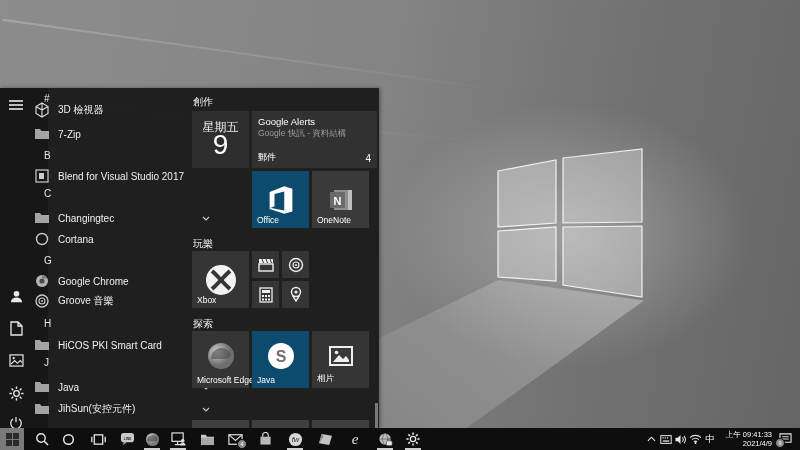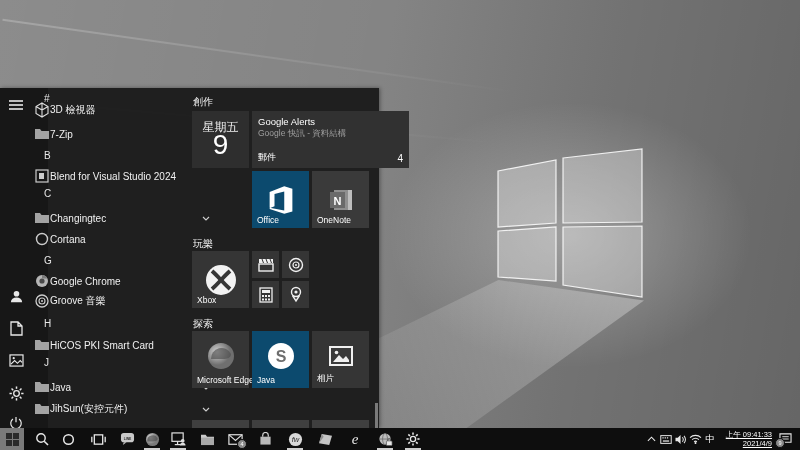--- a/index.html
+++ b/index.html
@@ -14,46 +14,46 @@
       #7f7f7f;}
   .ray{position:absolute;background:linear-gradient(90deg,rgba(255,255,255,.45),rgba(255,255,255,0));height:2px;}
   #floor-glow{left:150px;top:280px;width:520px;height:170px;
     background:linear-gradient(250deg, rgba(255,255,255,.34), rgba(255,255,255,0) 70%);
     clip-path:polygon(67% 0, 95% 12%, 55% 100%, 0 100%);}
   
   #start-menu{left:0;top:88px;width:379px;height:340px;background:rgba(28,28,28,.97);
     color:#f2f2f2;box-shadow:1px 0 4px rgba(0,0,0,.4);}
   #rail{left:0;top:0;width:48px;height:340px;background:rgba(16,16,16,.55);}
   .rail-btn{position:absolute;left:6px;width:20px;height:20px;display:flex;align-items:center;justify-content:center;}
-  .app-row{position:absolute;left:34px;width:150px;height:22px;display:flex;align-items:center;font-size:10px;color:#f0f0f0;}
+  .app-row{position:absolute;left:34px;width:150px;height:22px;display:flex;align-items:center;gap:8px;font-size:10px;color:#f0f0f0;}
   .app-hdr{position:absolute;left:44px;width:120px;height:18px;display:flex;align-items:center;font-size:10px;color:#e8e8e8;}
   .app-ico{width:16px;height:16px;flex:0 0 16px;}
   .chev{position:absolute;left:168px;}
   .grp-label{position:absolute;font-size:10px;color:#f5f5f5;text-align:right;}
   .tile{position:absolute;width:57px;height:57px;background:#353535;}
   .tile.light{background:#0c4a6e;}
-  .tile.wide{width:125px;padding-left:32px;}
+  .tile.wide{width:125px;}
   .tile-label{position:absolute;left:5px;bottom:3px;font-size:8.5px;color:#fff;white-space:nowrap;}
   .tile-center{position:absolute;left:0;top:0;right:0;bottom:0;display:flex;align-items:center;justify-content:center;}
   .small-tile{position:absolute;width:27px;height:27px;background:#353535;display:flex;align-items:center;justify-content:center;}
   #cal-weekday{position:absolute;top:8px;left:0;width:100%;text-align:center;font-size:12px;color:#eee;}
   #cal-day{position:absolute;top:18px;left:0;width:100%;text-align:center;font-size:28px;font-weight:300;color:#fff;}
   #mail-title{position:absolute;left:6px;top:5px;font-size:9.5px;color:#fff;}
   #mail-sub{position:absolute;left:6px;top:17px;font-size:8.5px;color:#9f9f9f;}
   #mail-footer{position:absolute;left:6px;bottom:4px;font-size:9px;color:#fff;}
   #mail-count{position:absolute;right:6px;bottom:4px;font-size:10px;color:#fff;}
   #tiles-scrollbar{left:375px;width:3px;top:315px;height:25px;background:#7a7a7a;}
   .peek{position:absolute;top:332px;height:8px;width:57px;background:#3f3f3f;}
   
   #taskbar{left:0;top:428px;width:800px;height:22px;background:#0e0e0e;}
   .tb-btn{position:absolute;top:0;width:28px;height:22px;display:flex;align-items:center;justify-content:center;}
   .tb-underline{position:absolute;bottom:0;left:6px;width:16px;height:2px;background:#cfcfcf;}
   #start-btn{left:0;width:24px;background:#7a7a7a;}
   .tray-item{position:absolute;top:0;height:22px;display:flex;align-items:center;justify-content:center;color:#fff;}
-  #clock{right:28px;width:52px;flex-direction:column;justify-content:center;line-height:9px;font-size:7.5px;text-align:right;align-items:flex-end;text-decoration:underline;}
+  #clock{right:28px;width:52px;flex-direction:column;justify-content:center;line-height:9px;font-size:7.5px;text-align:right;align-items:flex-end;}
   .badge{position:absolute;border-radius:50%;background:#8a8a8a;color:#fff;font-size:5.5px;display:flex;align-items:center;justify-content:center;border:1px solid #0e0e0e;}
   svg{display:block;}
   .glyph-text{color:#e8e8e8;}
 </style>
 </head>
 <body>
 
 <div id="desktop" class="abs">
   <div class="ray abs" style="left:0;top:55px;width:520px;transform:rotate(8deg);opacity:.5"></div>
   <div class="ray abs" style="left:0;top:120px;width:500px;transform:rotate(5deg);opacity:.35"></div>
@@ -145,21 +145,21 @@
 
     <div class="app-hdr" style="top:58px">
         <span>B</span>
       </div>
 
     <div class="app-row" style="top:77px">
       <svg class="app-ico" viewBox="0 0 16 16">
         <rect x="2" y="2" width="12" height="12" fill="none" stroke="#ccc" stroke-width="1.2"></rect>
         <rect x="5" y="5" width="5" height="6" fill="#ccc"></rect>
       </svg>
-      <span>Blend for Visual Studio 2024</span>
+      <span>Blend for Visual Studio 2017</span>
     </div>
 
     <div class="app-hdr" style="top:96px">
         <span>C</span>
       </div>
 
     <div class="app-row" style="top:119px">
       <svg class="app-ico" viewBox="0 0 16 16">
         <path d="M1 3 h5 l1.5 2 H15 v8 H1 z" fill="#a3a3a3"></path>
       </svg>

